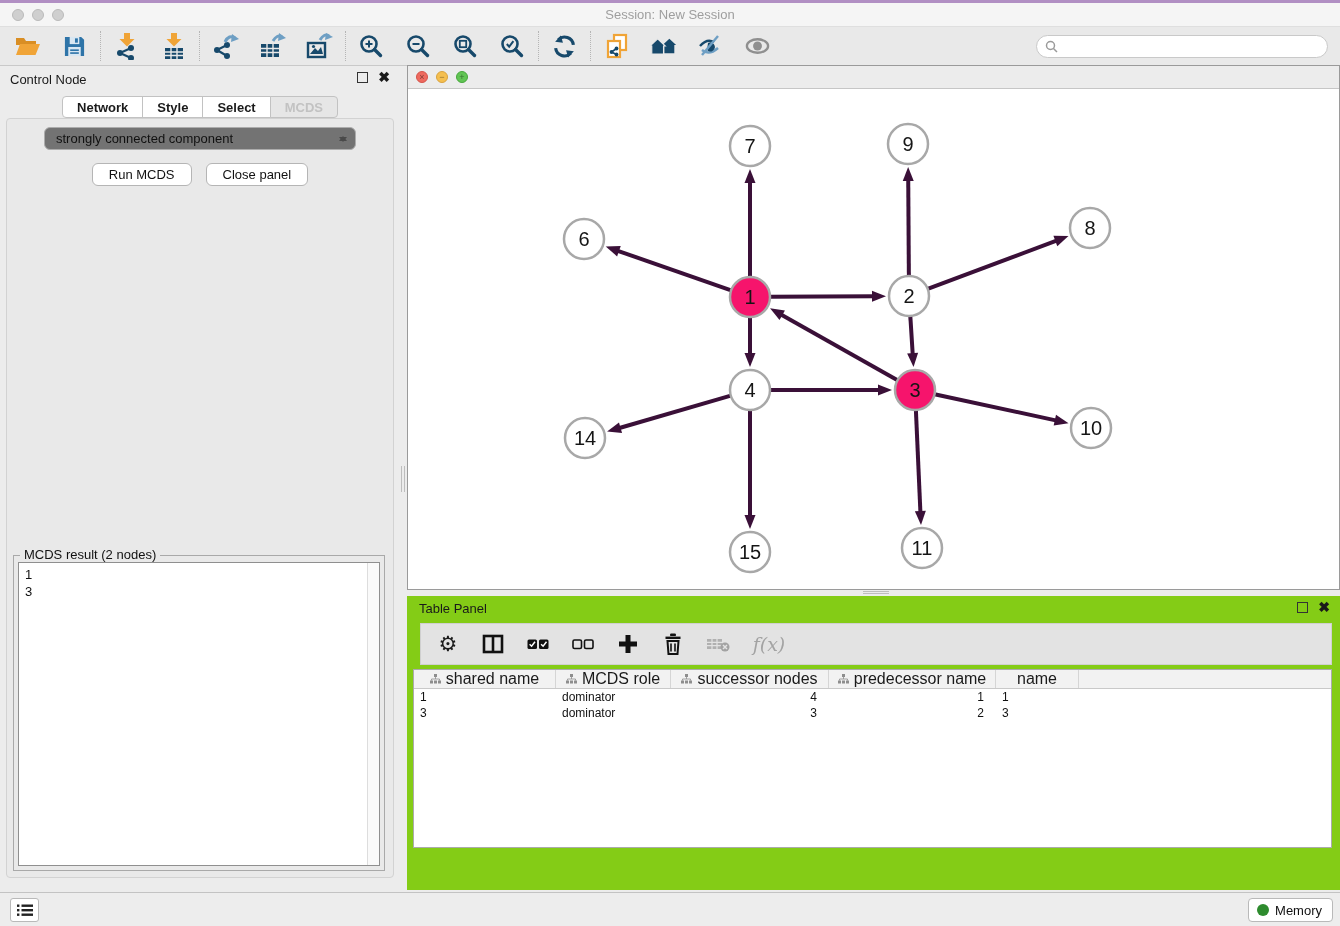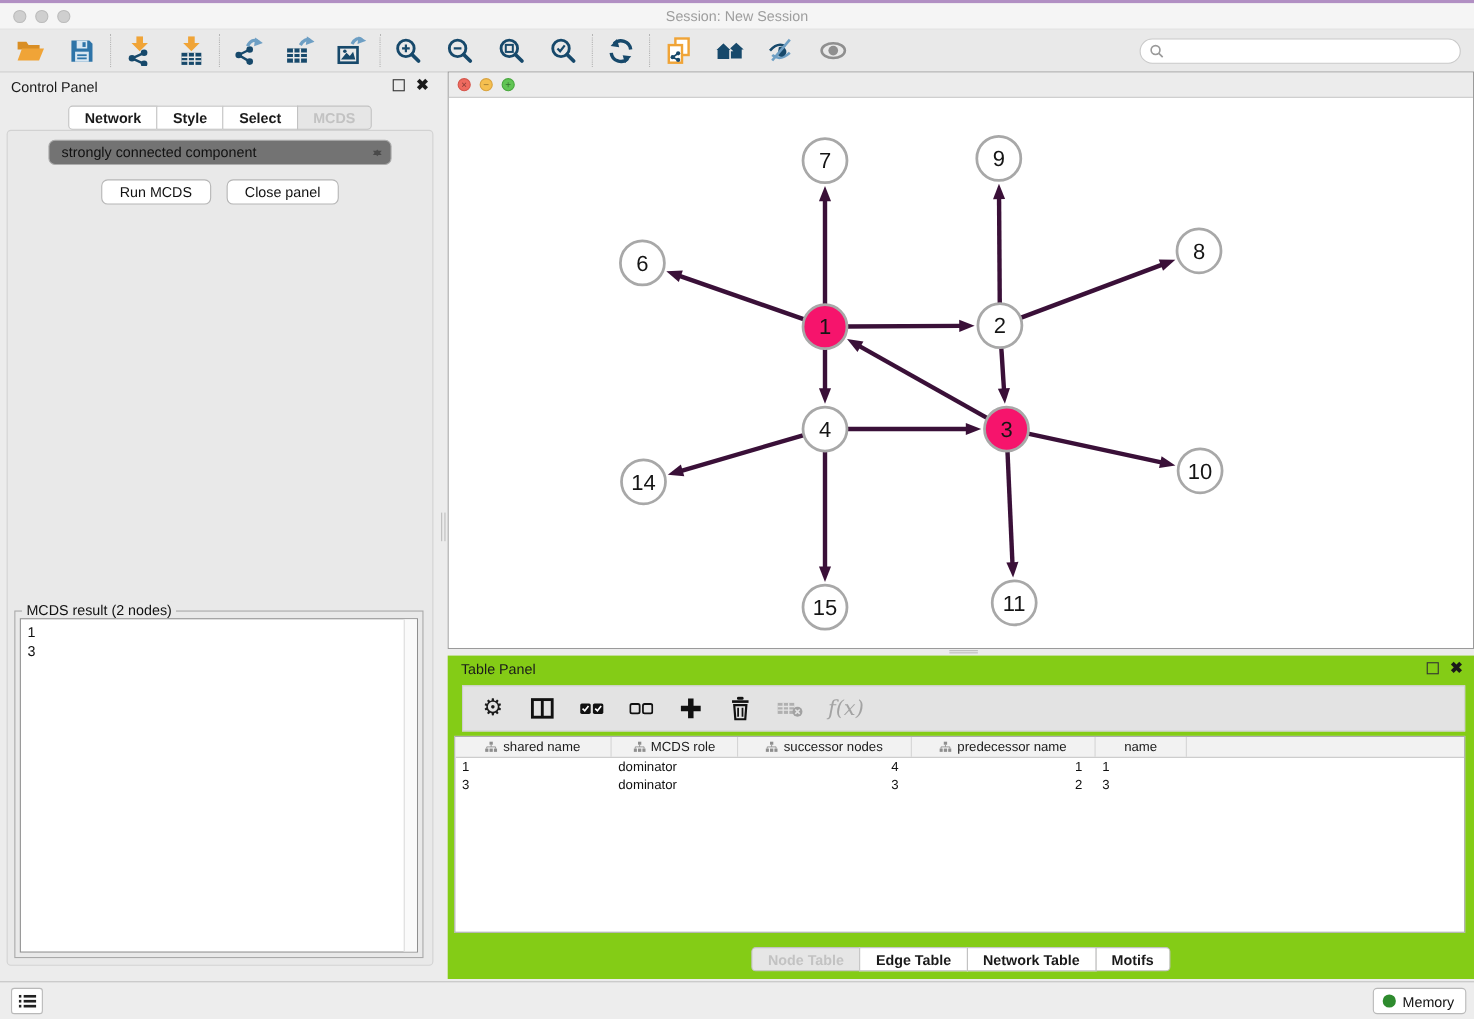--- a/index.html
+++ b/index.html
@@ -82,21 +82,21 @@
   .table-panel { position:absolute; left:407px; top:596px; width:933px; height:294px; background:#84cc16; }
   .tp-title { position:absolute; left:12px; top:5px; font-size:13px; color:#1A1A1A; }
   .tp-toolbar { position:absolute; left:13px; right:8px; top:27px; height:42px; background:#E3E3E3;
     border:1px solid #D0D0D0; display:flex; align-items:center; gap:21px; padding-left:15px; }
   .tpicon { width:24px; height:24px; display:flex; align-items:center; justify-content:center; cursor:pointer; }
   .gear-glyph { font-size:21px; color:#1C1C1C; line-height:22px; }
   .fx-glyph { font-family:"DejaVu Serif", serif; font-style:italic; font-size:19px; color:#A3A3A3; }
   .tp-table { position:absolute; left:6px; right:8px; top:73px; bottom:42px; background:#FFF;
     border:1px solid #ABABAB; overflow:hidden; }
   .thead { display:flex; height:19px; background:#F2F2F2; border-bottom:1px solid #C9C9C9; }
-  .th { display:flex; align-items:center; justify-content:center; gap:5px; font-size:12px; color:#1A1A1A;
+  .th { display:flex; align-items:center; justify-content:center; gap:5px; font-size:16px; color:#1A1A1A;
     border-right:1px solid #D5D5D5; }
   .trow { display:flex; height:16px; font-size:12px; color:#111; align-items:center; }
   .td { padding:0 6px; white-space:nowrap; overflow:hidden; }
   .c0 { width:142px; } .c1 { width:115px; } .c2 { width:158px; } .c3 { width:167px; } .c4 { width:83px; }
   .num-r { text-align:right; padding-right:12px; }
   .tp-tabs { position:absolute; left:0; right:0; bottom:7px; display:flex; justify-content:center; }
 
   
   .statusbar { position:absolute; left:0; top:892px; width:100%; height:34px; background:#EDEDED;
     border-top:1px solid #C3C3C3;padding-left:43px; }
@@ -268,21 +268,21 @@
       <svg width="13" height="13" viewBox="0 0 13 13">
         <circle cx="5.5" cy="5.5" r="4" fill="none" stroke="#9A9A9A" stroke-width="1.5"></circle>
         <path d="M8.5 8.5 L12 12" stroke="#9A9A9A" stroke-width="1.5"></path>
       </svg>
       <input type="text" value="" style="">
     </div>
   </div>
 
   <div class="control-panel">
     <div class="cp-header">
-      <span class="cp-title">Control Panel</span>
+      <span class="cp-title">Control Node</span>
       <span class="panel-icons">
         <span class="float-ic"></span>
         <span class="close-ic">✖</span>
       </span>
     </div>
     <div class="cp-tabs">
       <div class="seg">Network</div>
       <div class="seg">Style</div>
       <div class="seg">Select</div>
       <div class="seg disabled-look">MCDS</div>
@@ -489,26 +489,20 @@
         <div class="td c4">1</div>
       </div>
       <div class="trow">
         <div class="td c0">3</div>
         <div class="td c1">dominator</div>
         <div class="td c2 num-r">3</div>
         <div class="td c3 num-r">2</div>
         <div class="td c4">3</div>
       </div>
     </div>
-    <div class="tp-tabs">
-      <div class="seg disabled-look">Node Table</div>
-      <div class="seg">Edge Table</div>
-      <div class="seg">Network Table</div>
-      <div class="seg">Motifs</div>
-    </div>
   </div>
 
   <div class="statusbar">
     <div class="list-btn">
       <svg width="16" height="13" viewBox="0 0 16 13">
         <rect x="0" y="0.5" width="2.4" height="2.4" fill="#222"></rect>
           <rect x="4.5" y="0.5" width="11.5" height="2.4" fill="#222"></rect>
         <rect x="0" y="5" width="2.4" height="2.4" fill="#222"></rect>
           <rect x="4.5" y="5" width="11.5" height="2.4" fill="#222"></rect>
         <rect x="0" y="9.5" width="2.4" height="2.4" fill="#222"></rect>

